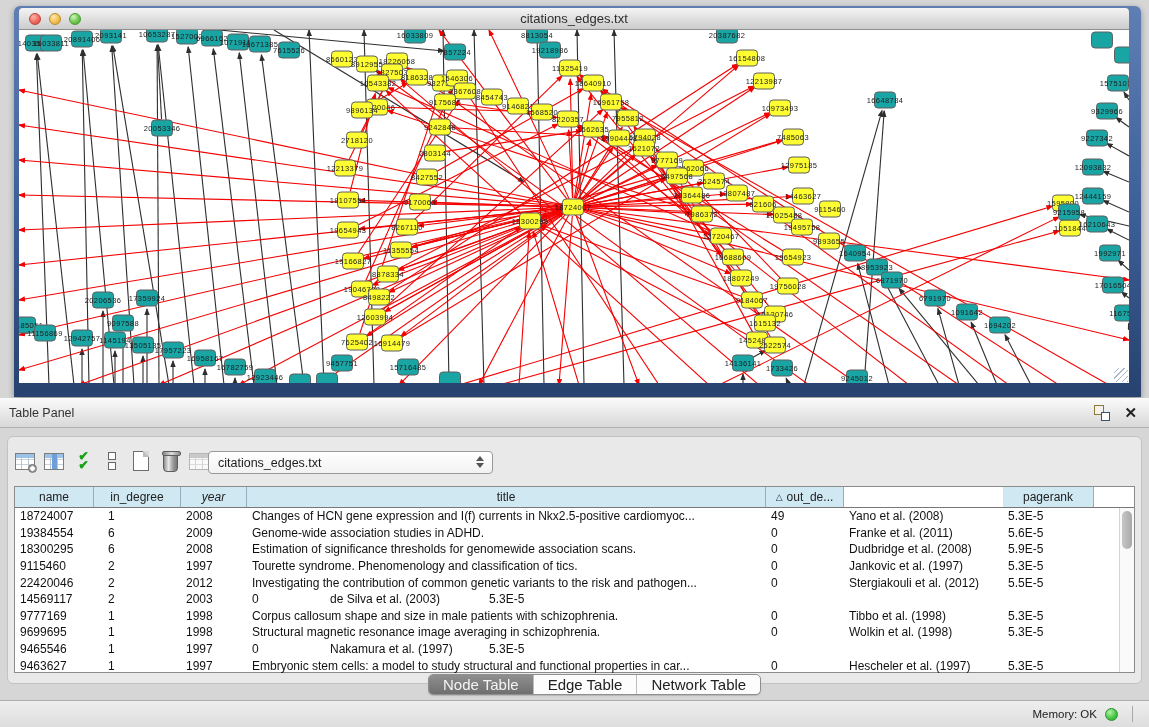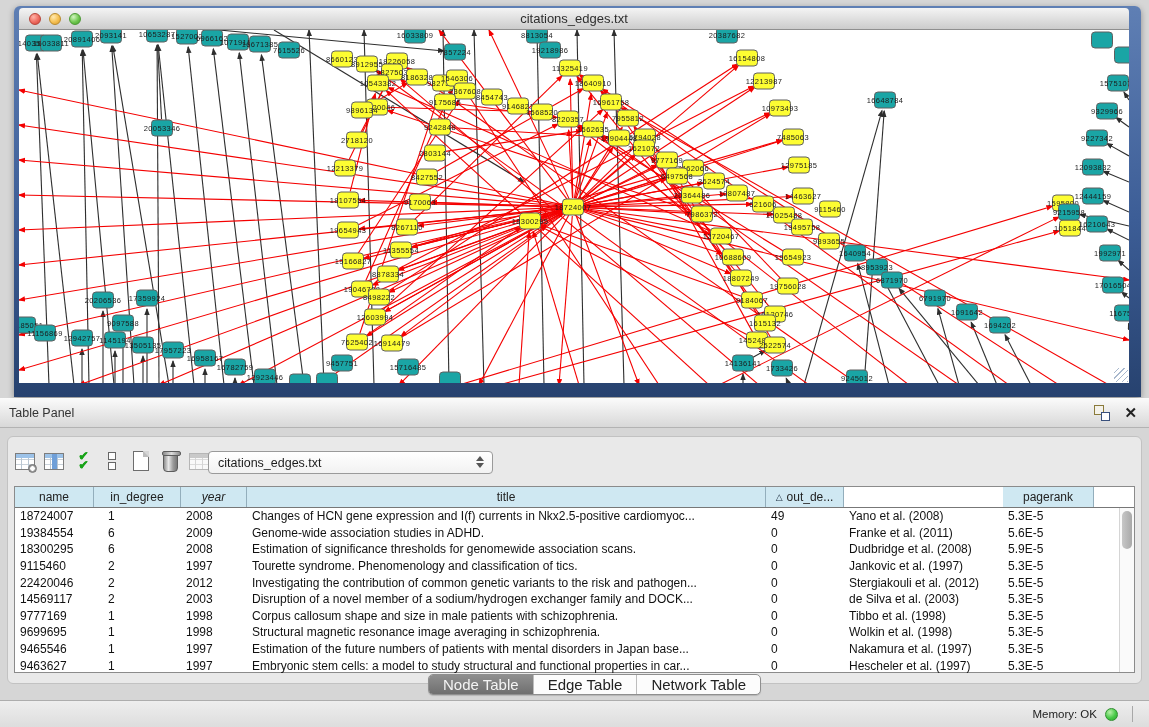--- a/index.html
+++ b/index.html
@@ -671,21 +671,20 @@
         <div class="td" style="width: 66px;">2012</div>
         <div class="td" style="width: 519px;">Investigating the contribution of common genetic variants to the risk and pathogen...</div>
         <div class="td" style="width: 78px;">0</div>
         <div class="td" style="width: 159px;">Stergiakouli et al. (2012)</div>
         <div class="td" style="width: 91px;">5.5E-5</div>
       </div>
       <div class="trow">
         <div class="td" style="width: 79px;">14569117</div>
         <div class="td" style="width: 87px; padding-left: 14px;">2</div>
         <div class="td" style="width: 66px;">2003</div>
-        <div class="td" style="width: 519px;">Disruption of a novel member of a sodium/hydrogen exchanger family and DOCK...</div>
         <div class="td" style="width: 78px;">0</div>
         <div class="td" style="width: 159px;">de Silva et al. (2003)</div>
         <div class="td" style="width: 91px;">5.3E-5</div>
       </div>
       <div class="trow">
         <div class="td" style="width: 79px;">9777169</div>
         <div class="td" style="width: 87px; padding-left: 14px;">1</div>
         <div class="td" style="width: 66px;">1998</div>
         <div class="td" style="width: 519px;">Corpus callosum shape and size in male patients with schizophrenia.</div>
         <div class="td" style="width: 78px;">0</div>
@@ -698,21 +697,20 @@
         <div class="td" style="width: 66px;">1998</div>
         <div class="td" style="width: 519px;">Structural magnetic resonance image averaging in schizophrenia.</div>
         <div class="td" style="width: 78px;">0</div>
         <div class="td" style="width: 159px;">Wolkin et al. (1998)</div>
         <div class="td" style="width: 91px;">5.3E-5</div>
       </div>
       <div class="trow">
         <div class="td" style="width: 79px;">9465546</div>
         <div class="td" style="width: 87px; padding-left: 14px;">1</div>
         <div class="td" style="width: 66px;">1997</div>
-        <div class="td" style="width: 519px;">Estimation of the future numbers of patients with mental disorders in Japan base...</div>
         <div class="td" style="width: 78px;">0</div>
         <div class="td" style="width: 159px;">Nakamura et al. (1997)</div>
         <div class="td" style="width: 91px;">5.3E-5</div>
       </div>
       <div class="trow">
         <div class="td" style="width: 79px;">9463627</div>
         <div class="td" style="width: 87px; padding-left: 14px;">1</div>
         <div class="td" style="width: 66px;">1997</div>
         <div class="td" style="width: 519px;">Embryonic stem cells: a model to study structural and functional properties in car...</div>
         <div class="td" style="width: 78px;">0</div>

